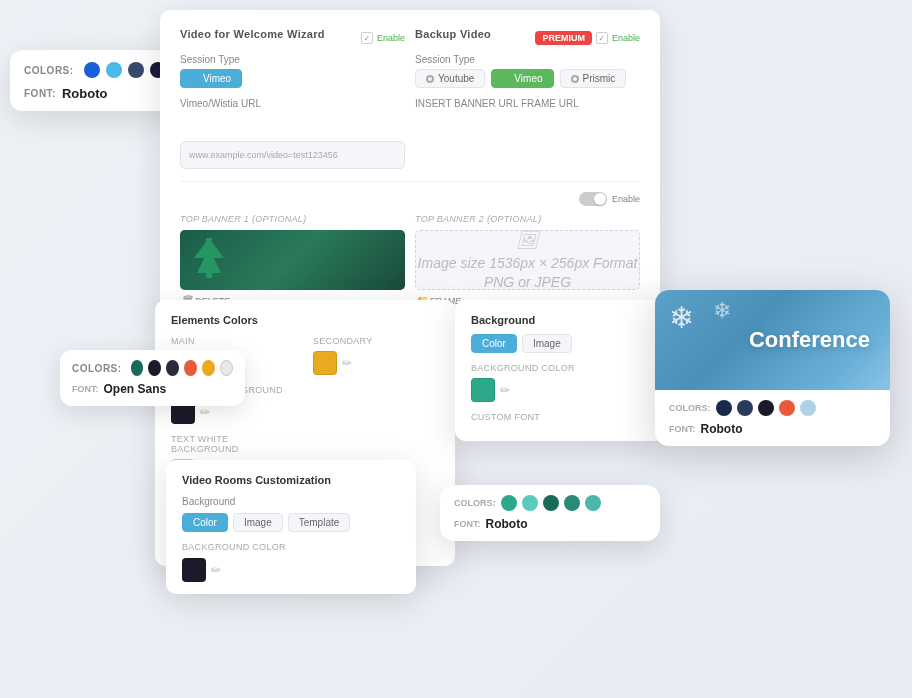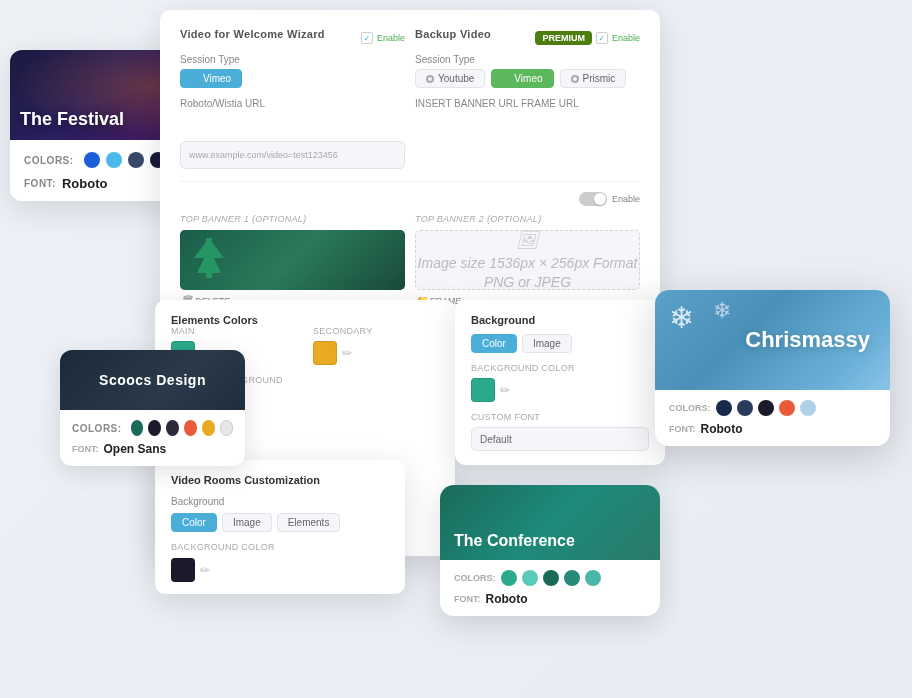--- a/index.html
+++ b/index.html
@@ -157,21 +157,21 @@
       color: #fff;
       border-color: #5cb85c;
     }
     .radio-dot {
       width: 8px; height: 8px; border-radius: 50%;
       border: 2px solid #aaa;
       display: inline-block;
     }
     .radio-dot.checked { background: #4aaed9; border-color: #4aaed9; }
     .premium-badge {
-      background: #4d7c0f;
+      background: #ef4444;
       color: #fff;
       border-radius: 4px;
       font-size: 9px;
       padding: 2px 7px;
       font-weight: 700;
     }
     .divider {
       height: 1px;
       background: #eef0f4;
       margin: 10px 0;
@@ -264,20 +264,21 @@
       top: 300px;
       left: 155px;
       padding: 14px 16px 14px;
       border-radius: 10px;
       z-index: 2;
     }
     .elements-title {
       font-size: 11px;
       font-weight: 700;
       color: #333;
+      margin-bottom: 10px;
     }
     .two-col {
       display: flex;
       gap: 16px;
     }
     .elements-col { flex: 1; }
     .el-label {
       font-size: 9px;
       color: #aaa;
       text-transform: uppercase;
@@ -570,21 +571,21 @@
       cursor: pointer;
       display: flex;
       align-items: center;
       gap: 3px;
     }
 
     
     .card-videorooms {
       width: 250px;
       top: 460px;
-      left: 155px;
+      left: 166px;
       padding: 14px 16px 12px;
       border-radius: 10px;
       z-index: 2;
     }
     .vr-title {
       font-size: 11px;
       font-weight: 700;
       color: #333;
       margin-bottom: 10px;
     }
@@ -728,24 +729,20 @@
       background: linear-gradient(135deg, #eef2f7 0%, #e8ecf3 100%);
       z-index: 0;
     }
   </style>
 </head>
 <body>
 
 <div class="page-bg"></div>
 
 <div class="card card-festival">
-  <div class="festival-banner">
-    <div class="festival-banner-overlay"></div>
-    <span class="festival-title">The Festival</span>
-  </div>
   <div class="festival-body">
     <div class="festival-colors-row">
       <span class="festival-colors-label">COLORS:</span>
       <span class="color-dot" style="background:#1a5fd8"></span>
       <span class="color-dot" style="background:#4ab8e8"></span>
       <span class="color-dot" style="background:#374a6a"></span>
       <span class="color-dot" style="background:#1a1a3a"></span>
       <span class="color-dot" style="background:#e85a3a"></span>
     </div>
     <div class="festival-font-row">
@@ -765,21 +762,21 @@
           <span class="cb">✓</span>
           <span style="font-size:9px;color:#4caf50;">Enable</span>
         </span>
       </div>
       <div class="field-label">Session Type</div>
       <div class="session-type-row">
         <div class="session-btn active">
           <span class="radio-dot checked"></span> Vimeo
         </div>
       </div>
-      <div class="field-label">Roboto/Wistia URL</div>
+      <div class="field-label">Vimeo/Wistia URL</div>
       <div class="field-input" style="font-size:9px;color:#aaa;margin-top:32px;">www.example.com/video=test123456</div>
     </div>
 
     <div class="main-col">
       <div style="display:flex;align-items:center;justify-content:space-between;margin-bottom:6px;">
         <span class="main-section-title">Backup Video</span>
         <span style="display:flex;align-items:center;gap:4px;">
           <span class="premium-badge">PREMIUM</span>
           <span class="cb">✓</span>
           <span style="font-size:9px;color:#4caf50;">Enable</span>
@@ -880,23 +877,20 @@
   <div style="display:flex;align-items:center;gap:12px;margin-top:10px;border-top:1px solid rgba(255,255,255,0.25);padding-top:8px;">
     <button class="use-template-btn">USE TEMPLATE</button>
     <div class="more-info-link">
       <span>👁</span>
       <span>MORE INFO</span>
     </div>
   </div>
 </div>
 
 <div class="card card-scoocs">
-  <div class="scoocs-banner">
-    <span>Scoocs Design</span>
-  </div>
   <div class="scoocs-body">
     <div class="scoocs-colors-row">
       <span class="festival-colors-label">COLORS:</span>
       <span class="color-dot" style="background:#1a6a5a"></span>
       <span class="color-dot" style="background:#1a1a2a"></span>
       <span class="color-dot" style="background:#2a2a3a"></span>
       <span class="color-dot" style="background:#e85a3a"></span>
       <span class="color-dot" style="background:#e8aa20"></span>
       <span class="color-dot" style="background:#e8e8e8;border:1px solid #ccc;"></span>
     </div>
@@ -947,30 +941,27 @@
   <div class="bg-tabs">
     <div class="bg-tab active">Color</div>
     <div class="bg-tab">Image</div>
   </div>
   <div class="el-label">BACKGROUND COLOR</div>
   <div class="color-picker-row">
     <div class="color-swatch" style="background:#2aaa8a"></div>
     <span class="color-pick-icon">✏</span>
   </div>
   <div class="el-label" style="margin-top:8px;">CUSTOM FONT</div>
-  <div class="field-input" style="height:24px;font-size:10px;color:#666;">
-    <span>Default</span>
-  </div>
 </div>
 
 <div class="card card-chrismassy">
   <div class="chrismassy-banner">
     <span class="chrismassy-snowflake">❄</span>
     <span class="chrismassy-snowflake2">❄</span>
-    <span class="chrismassy-title">Chrismassy</span>
+    <span class="chrismassy-title">Conference</span>
   </div>
   <div class="chrismassy-body">
     <div class="chrismassy-colors-row">
       <span class="ch-label">COLORS:</span>
       <span class="color-dot" style="background:#1a2a4a"></span>
       <span class="color-dot" style="background:#2a3a5a"></span>
       <span class="color-dot" style="background:#1a1a2a"></span>
       <span class="color-dot" style="background:#e85a3a"></span>
       <span class="color-dot" style="background:#b0d0e8"></span>
     </div>
@@ -1015,33 +1006,30 @@
     </div>
   </div>
 </div>
 
 <div class="card card-videorooms">
   <div class="vr-title">Video Rooms Customization</div>
   <div class="vr-bg-label">Background</div>
   <div class="vr-tabs">
     <div class="vr-tab active">Color</div>
     <div class="vr-tab">Image</div>
-    <div class="vr-tab">Elements</div>
+    <div class="vr-tab">Template</div>
   </div>
   <div class="vr-bg-color-label">BACKGROUND COLOR</div>
   <div class="vr-color-row">
     <div class="color-swatch" style="background:#1a1a2a"></div>
     <span class="color-pick-icon">✏</span>
   </div>
 </div>
 
 <div class="card card-conference">
-  <div class="conf-banner">
-    <span class="conf-title">The Conference</span>
-  </div>
   <div class="conf-body">
     <div class="conf-colors-row">
       <span class="conf-label">COLORS:</span>
       <span class="color-dot" style="background:#2aaa8a"></span>
       <span class="color-dot" style="background:#5acaba"></span>
       <span class="color-dot" style="background:#1a6a5a"></span>
       <span class="color-dot" style="background:#2a8a7a"></span>
       <span class="color-dot" style="background:#4ab8a8"></span>
     </div>
     <div class="conf-font-row">

